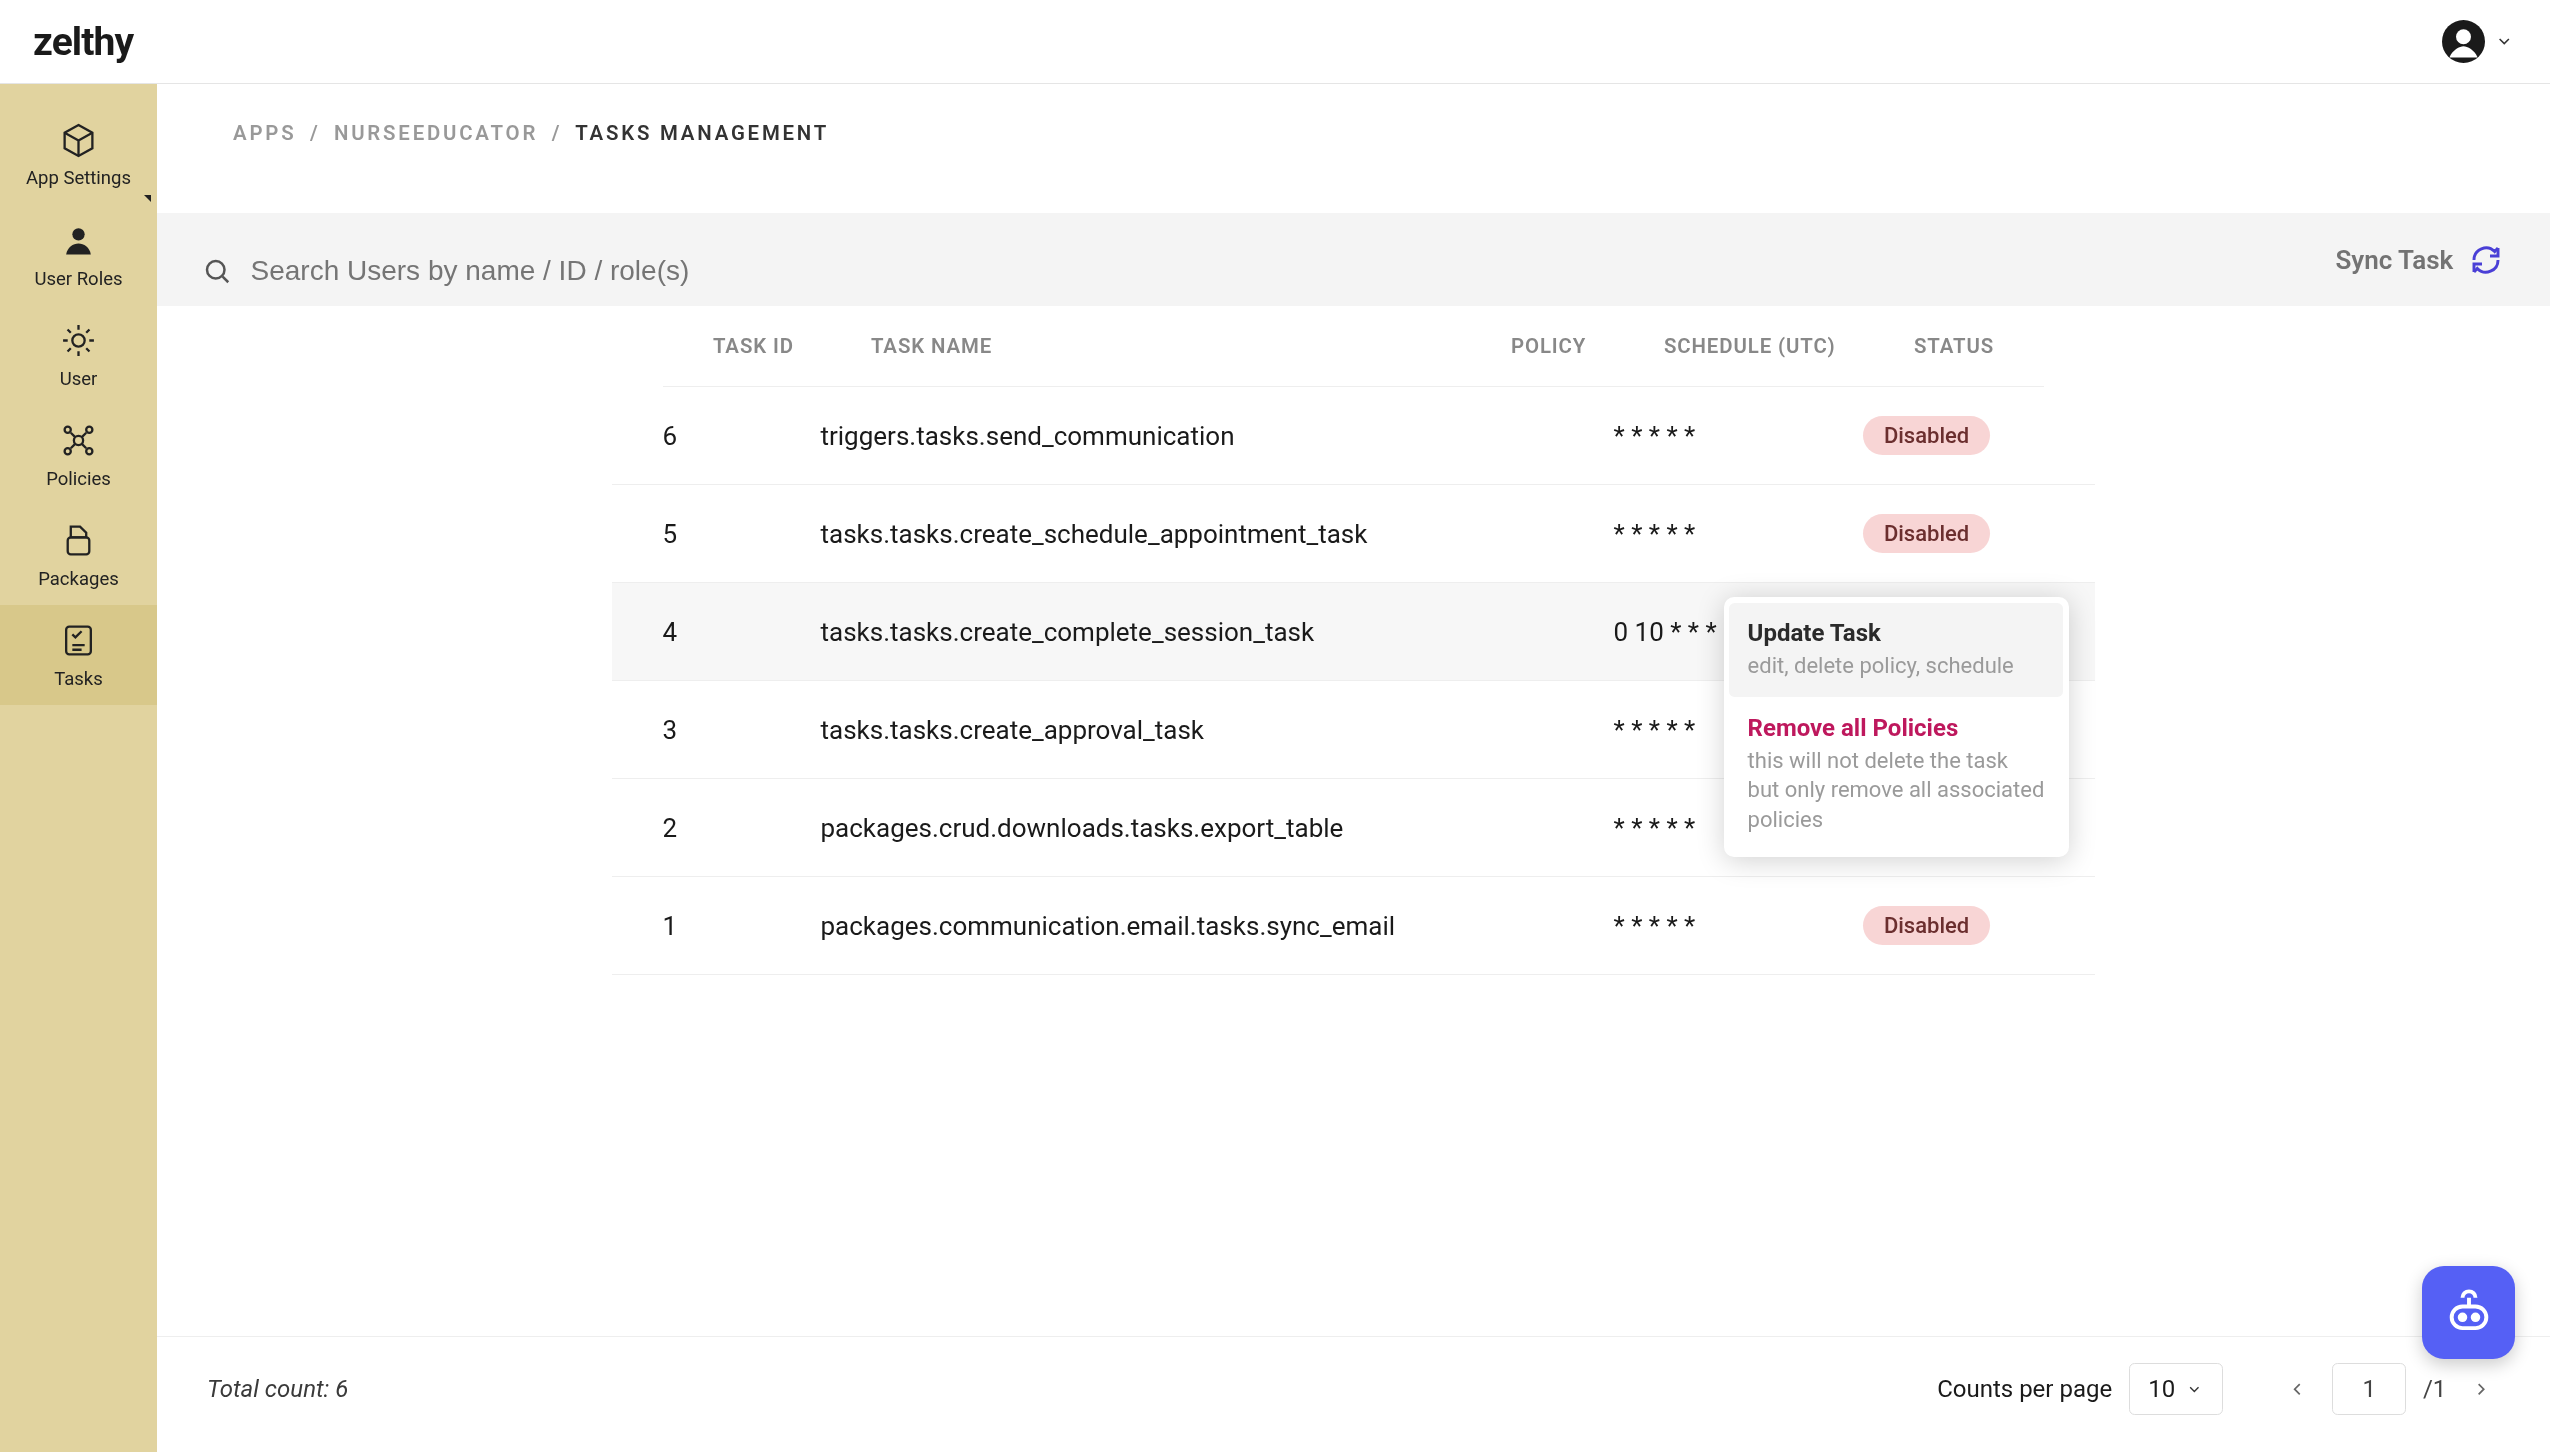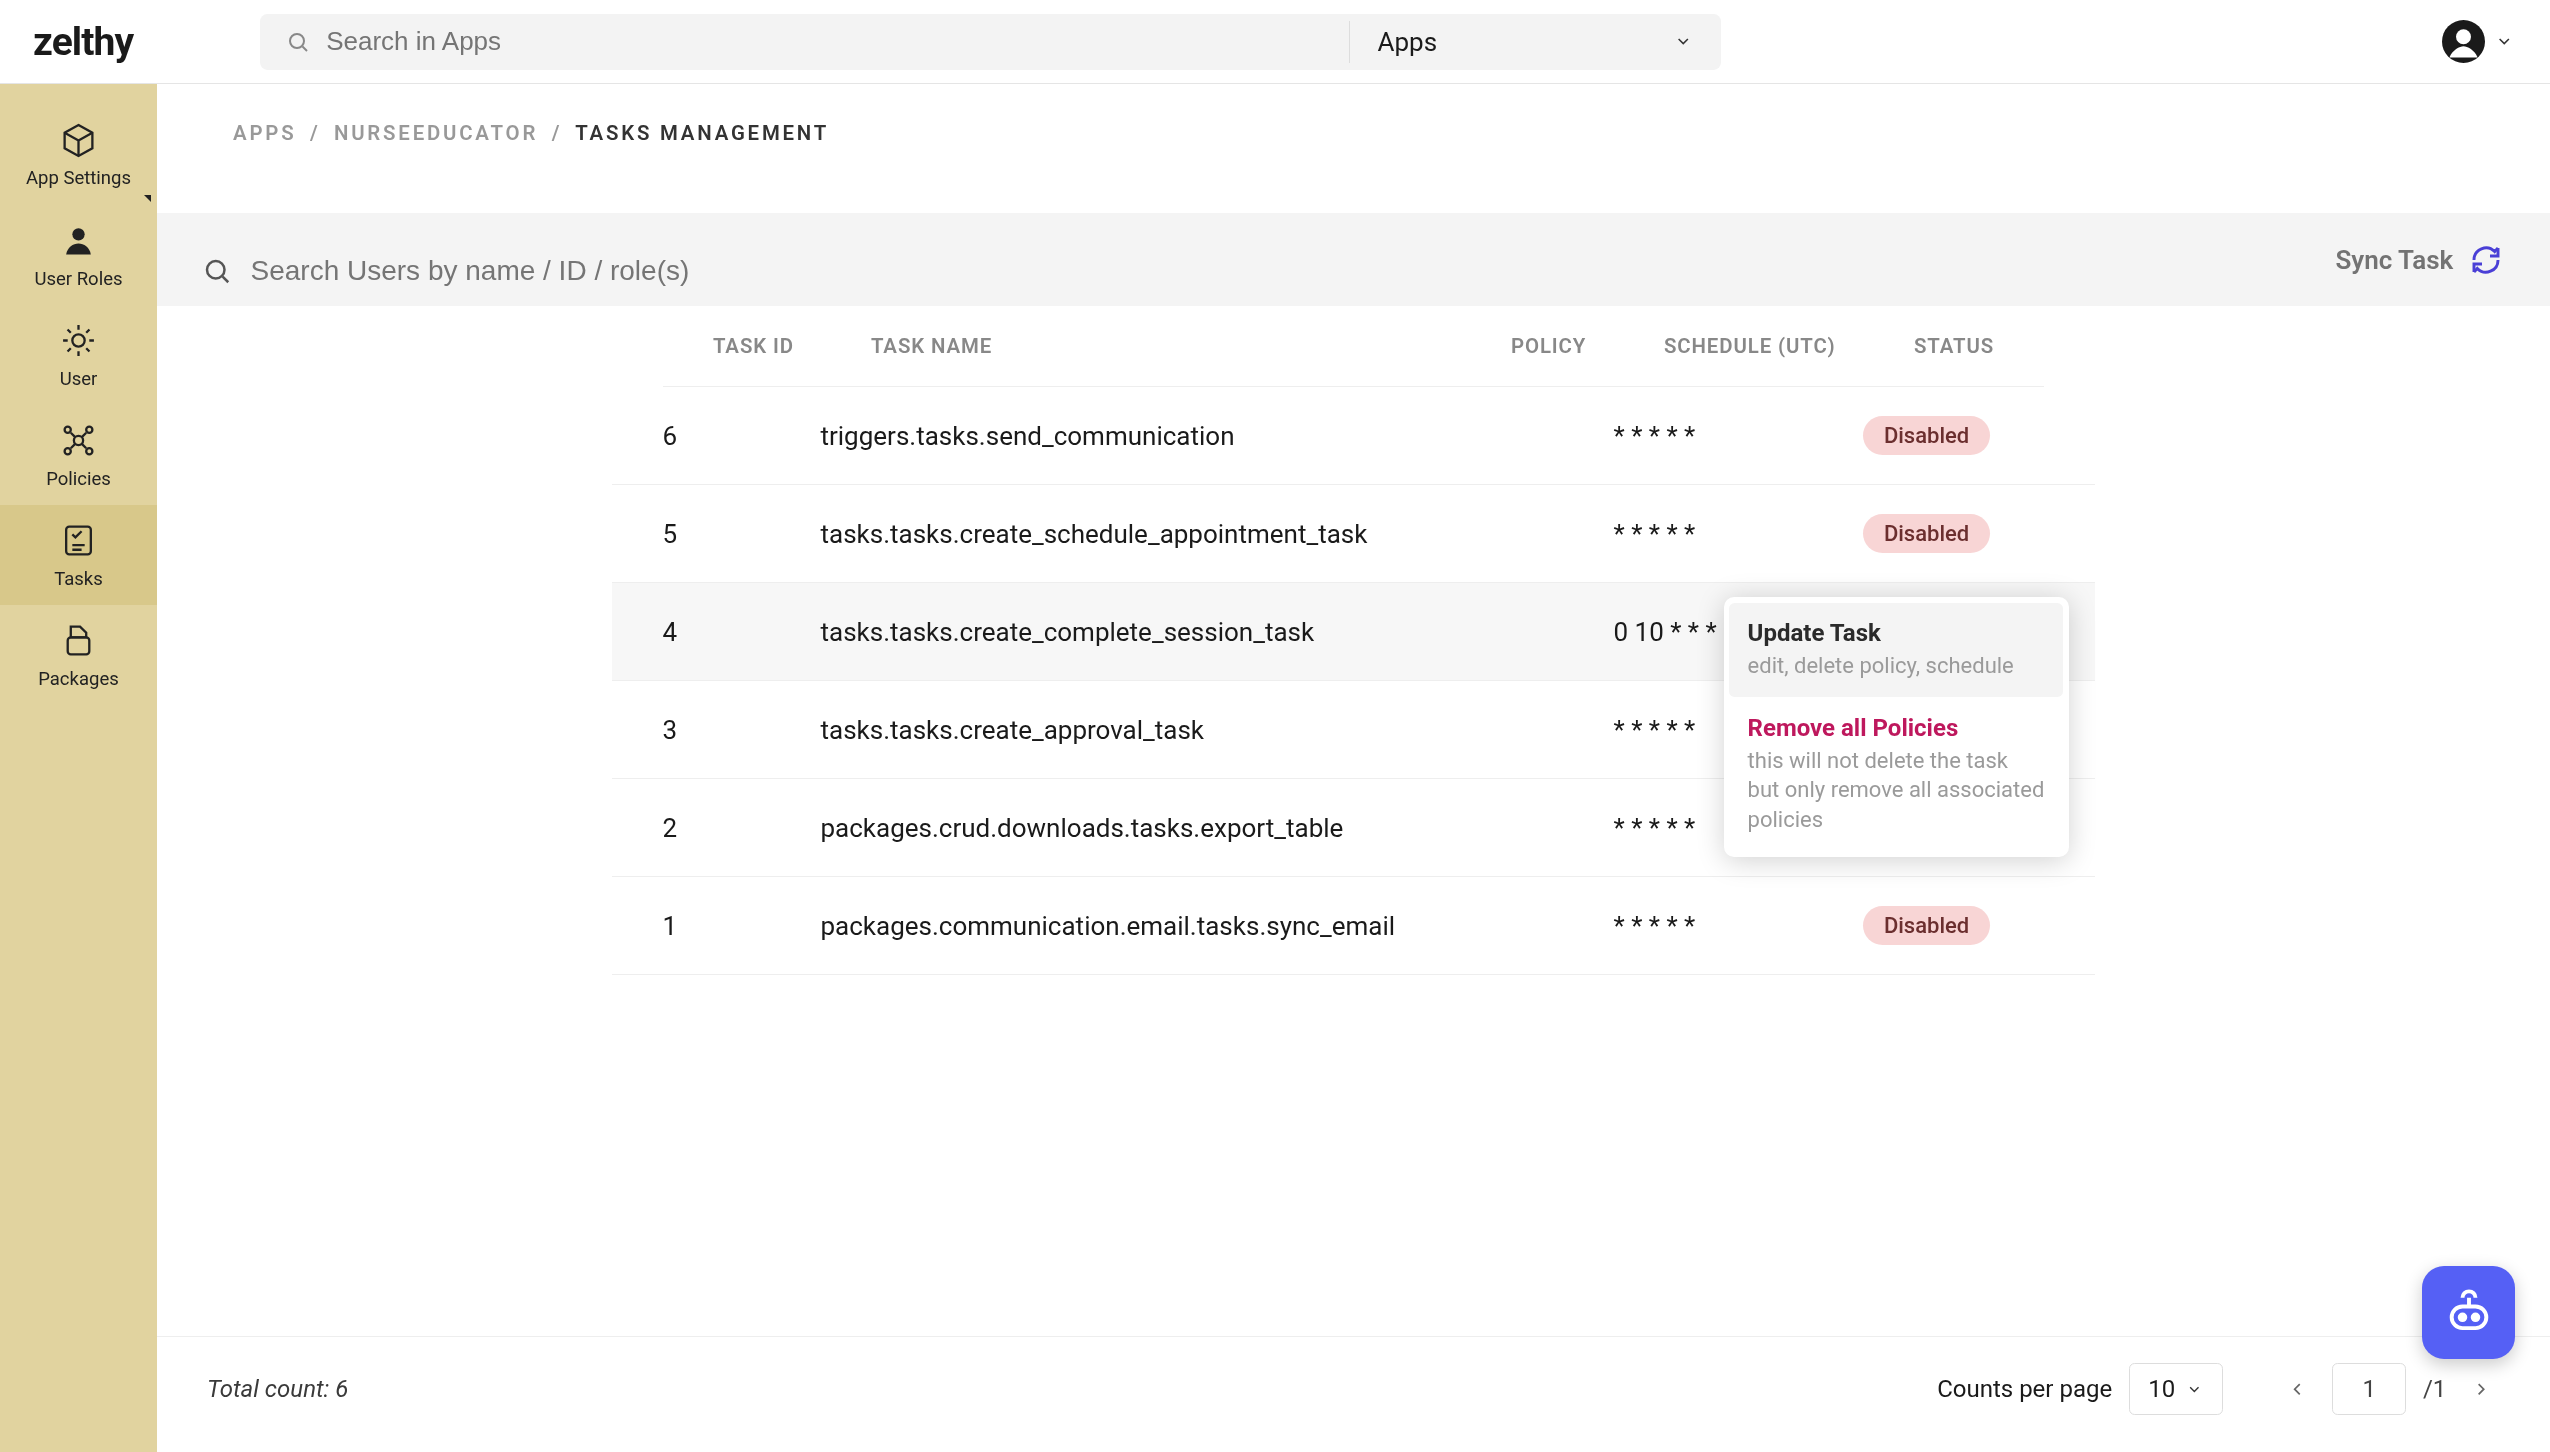--- a/index.html
+++ b/index.html
@@ -62,40 +62,20 @@
 .fab { position:fixed; right:35px; bottom:93px; width:93px; height:93px; border-radius:22px; background:#5560f5; display:flex; align-items:center; justify-content:center; cursor:pointer; box-shadow:0 5.6px 16.7px rgba(0,0,0,.2); }
 svg { display:block; }
 .rowwrap { position:relative; }
 </style>
 </head>
 <body>
 
 <div class="app">
   <div class="topbar">
     <div class="logo">zelthy</div>
-    <div class="search-wrap">
-      <div class="search-left">
-        <span>
-          <svg width="24" height="24" viewBox="0 0 24 24" fill="none" stroke="#888" stroke-width="2">
-              <circle cx="11" cy="11" r="7"></circle>
-              <line x1="21" y1="21" x2="16.5" y2="16.5"></line>
-            </svg>
-        </span>
-        <input class="search-input" placeholder="Search in Apps" style="">
-      </div>
-      <div class="search-sep"></div>
-      <div class="search-drop">
-        <span>Apps</span>
-        <span class="chev">
-          <svg width="18.5" height="18.5" viewBox="0 0 24 24" fill="none" stroke="#333" stroke-width="2">
-              <polyline points="6 9 12 15 18 9"></polyline>
-            </svg>
-        </span>
-      </div>
-    </div>
     <div class="top-spacer"></div>
     <div class="avatar-btn">
       <span>
         <svg width="43" height="43" viewBox="0 0 46 46">
             <circle cx="23" cy="23" r="23" fill="#1a1a1a"></circle>
             <circle cx="23" cy="18" r="8" fill="#fff"></circle>
             <path d="M8 40c3-8 11-12 15-12s12 4 15 12" fill="#fff"></path>
           </svg>
       </span>
       <span>
@@ -142,37 +122,37 @@
               <circle cx="12" cy="12" r="3"></circle>
               <circle cx="5" cy="5" r="2"></circle>
               <circle cx="19" cy="5" r="2"></circle>
               <circle cx="5" cy="19" r="2"></circle>
               <circle cx="19" cy="19" r="2"></circle>
               <path d="M7 7l3 3M17 7l-3 3M7 17l3-3M17 17l-3-3"></path>
             </svg>
           </span>
         <span class="side-label">Policies</span>
       </div>
+      <div class="side-item">
+        <span class="icon">
+            <svg width="37" height="37" viewBox="0 0 24 24" fill="none" stroke="#222" stroke-width="1.5">
+              <path d="M7 3h6l4 4v3H7z"></path>
+              <rect x="5" y="10" width="14" height="11" rx="2"></rect>
+            </svg>
+          </span>
+        <span class="side-label">Packages</span>
+      </div>
       <div class="side-item active">
         <span class="icon">
             <svg width="37" height="37" viewBox="0 0 24 24" fill="none" stroke="#222" stroke-width="1.5">
               <rect x="4" y="3" width="16" height="18" rx="2"></rect>
               <path d="M8 8l2 2 4-4M8 15h8M8 18h6"></path>
             </svg>
           </span>
         <span class="side-label">Tasks</span>
-      </div>
-      <div class="side-item">
-        <span class="icon">
-            <svg width="37" height="37" viewBox="0 0 24 24" fill="none" stroke="#222" stroke-width="1.5">
-              <path d="M7 3h6l4 4v3H7z"></path>
-              <rect x="5" y="10" width="14" height="11" rx="2"></rect>
-            </svg>
-          </span>
-        <span class="side-label">Packages</span>
       </div>
     </div>
 
     <div class="main">
       <div class="crumbs">
         <span>APPS</span>
         <span class="sep">/</span>
         <span>NURSEEDUCATOR</span>
         <span class="sep">/</span>
         <span class="cur">TASKS MANAGEMENT</span>

